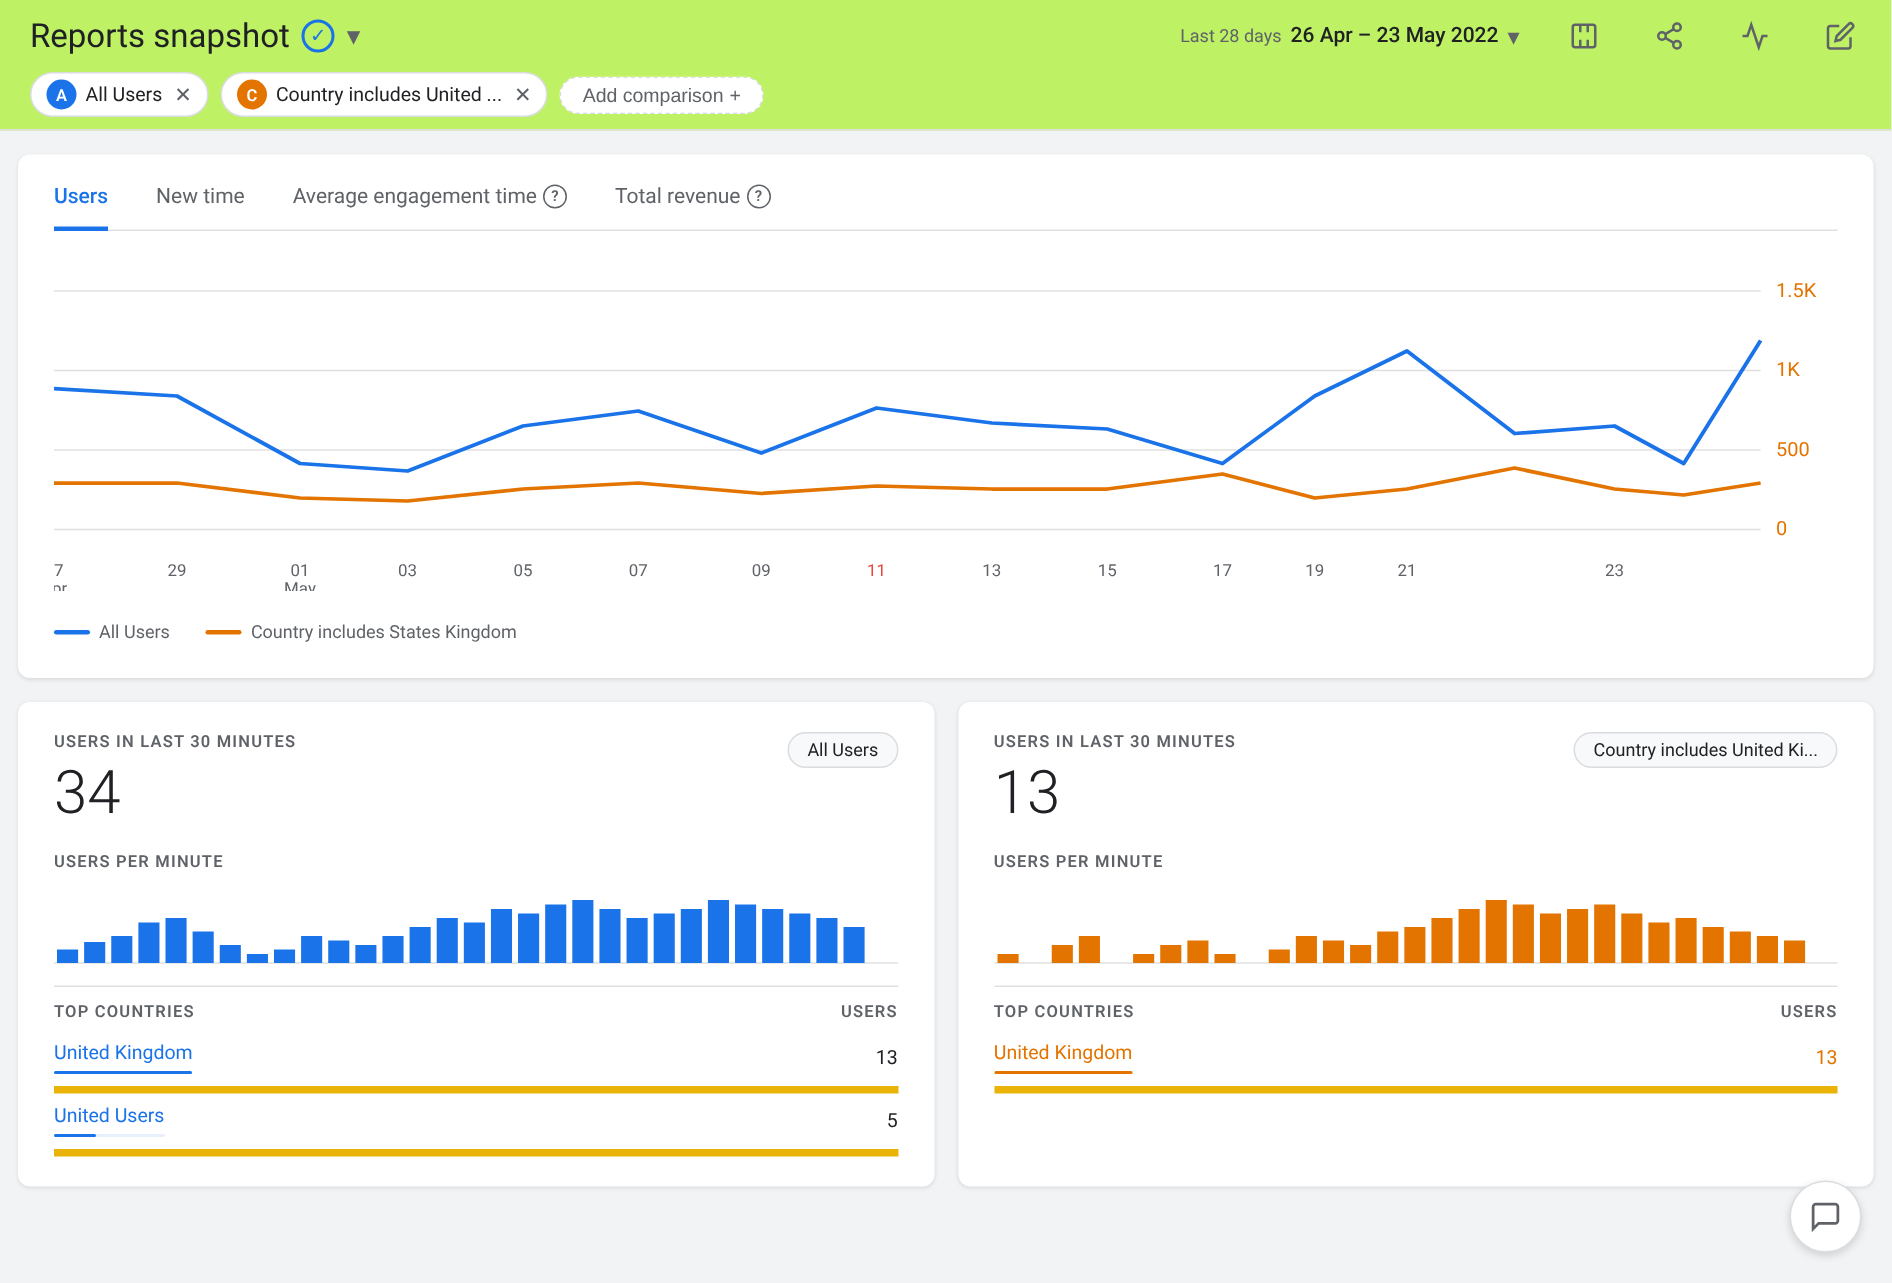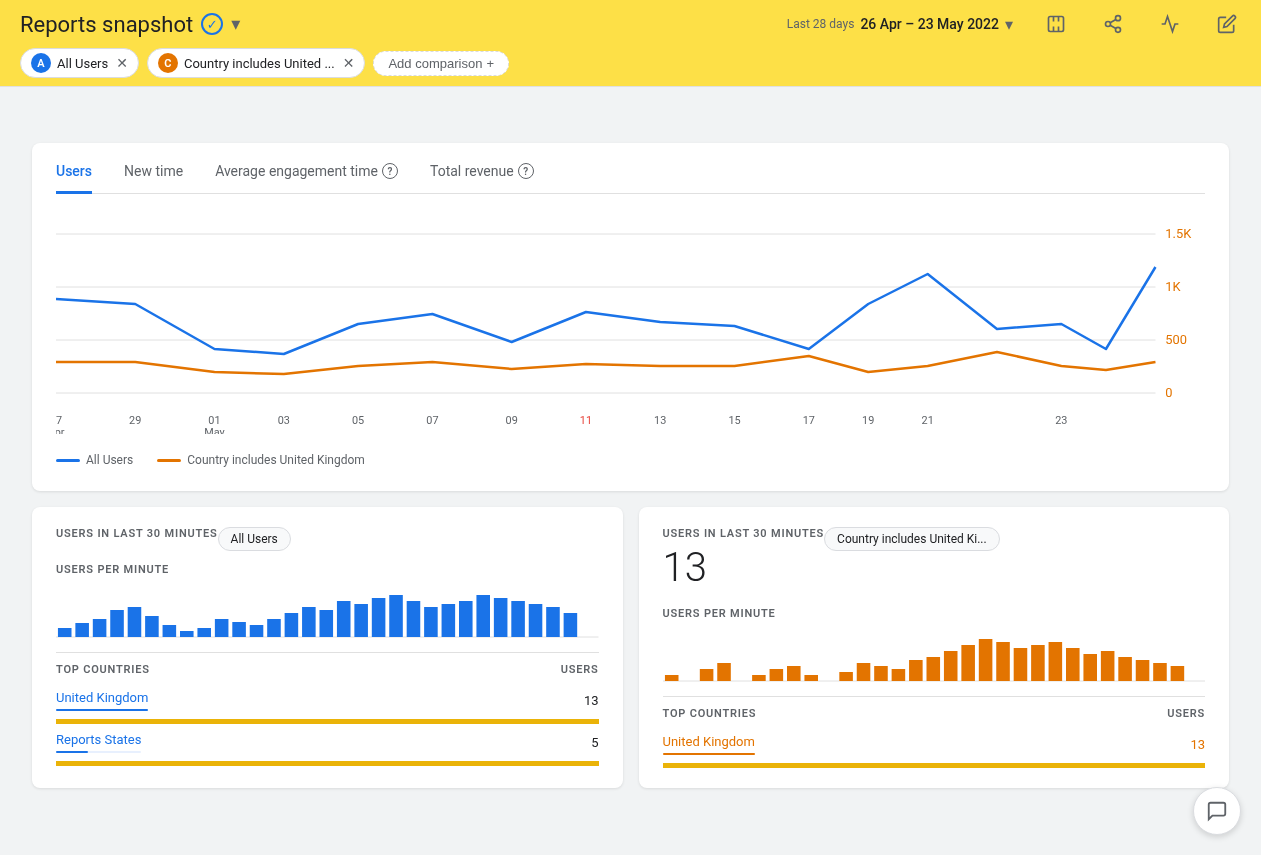--- a/index.html
+++ b/index.html
@@ -7,21 +7,21 @@
       font-family: 'Google Sans', Roboto, Arial, sans-serif;
       background: #f1f3f4;
       color: #202124;
       font-size: 14px;
       min-height: 855px;
       min-width: 1261px;
     }
 
     
     .header {
-      background: #fde047;
+      background: #bef264;
       padding: 10px 20px 0 20px;
       border-bottom: 1px solid #e0e0e0;
     }
     .header-top {
       display: flex;
       align-items: center;
       justify-content: space-between;
       margin-bottom: 10px;
     }
     .header-left {
@@ -136,22 +136,21 @@
       border-radius: 16px;
       border: 1px dashed #dadce0;
       background: #fff;
       font-size: 13px;
       color: #5f6368;
       cursor: pointer;
     }
 
     
     .main-content {
-      padding: 16px 32px;
-      margin-top: 40px;
+      padding: 16px 12px;
     }
 
     
     .chart-card {
       background: #fff;
       border-radius: 8px;
       padding: 20px 24px 24px 24px;
       margin-bottom: 16px;
       box-shadow: 0 1px 3px rgba(0,0,0,0.1);
     }
@@ -244,20 +243,21 @@
       margin-bottom: 4px;
     }
     .card-big-number {
       font-size: 40px;
       font-weight: 300;
       color: #202124;
       margin-bottom: 4px;
     }
     .card-header-row {
       display: flex;
+      justify-content: space-between;
       align-items: flex-start;
       margin-bottom: 0;
     }
     .segment-badge {
       display: inline-flex;
       align-items: center;
       padding: 4px 12px;
       border-radius: 12px;
       font-size: 12px;
       border: 1px solid #dadce0;
@@ -465,31 +465,32 @@
       </svg>
     </div>
 
     <div class="legend">
       <div class="legend-item">
         <div class="legend-line" style="background:#1a73e8;"></div>
         <span class="legend-label">All Users</span>
       </div>
       <div class="legend-item">
         <div class="legend-line" style="background:#e37400;"></div>
-        <span class="legend-label">Country includes United Kingdom</span>
+        <span class="legend-label">Country includes States Kingdom</span>
       </div>
     </div>
   </div>
 
   <div class="bottom-row">
 
     <div class="bottom-card">
       <div class="card-header-row">
         <div>
           <div class="card-section-label">USERS IN LAST 30 MINUTES</div>
+          <div class="card-big-number">34</div>
         </div>
         <div class="segment-badge">All Users</div>
       </div>
 
       <div class="per-minute-label">USERS PER MINUTE</div>
       <div class="bar-chart-area">
         <svg class="bar-chart-svg" viewBox="0 0 560 60" preserveAspectRatio="none">
 
           <line x1="0" y1="55" x2="560" y2="55" stroke="#e0e0e0" stroke-width="1"></line>
 
@@ -534,21 +535,21 @@
         <div>
           <span class="country-name">United Kingdom</span>
           <div class="country-bar-bg">
             <div class="country-bar-fill" style="width:100%;background:#1a73e8;"></div>
           </div>
         </div>
         <span class="country-value">13</span>
       </div>
       <div class="country-row">
         <div>
-          <span class="country-name">Reports States</span>
+          <span class="country-name">United Users</span>
           <div class="country-bar-bg">
             <div class="country-bar-fill" style="width:38%;background:#1a73e8;"></div>
           </div>
         </div>
         <span class="country-value">5</span>
       </div>
     </div>
 
     <div class="bottom-card">
       <div class="card-header-row">

